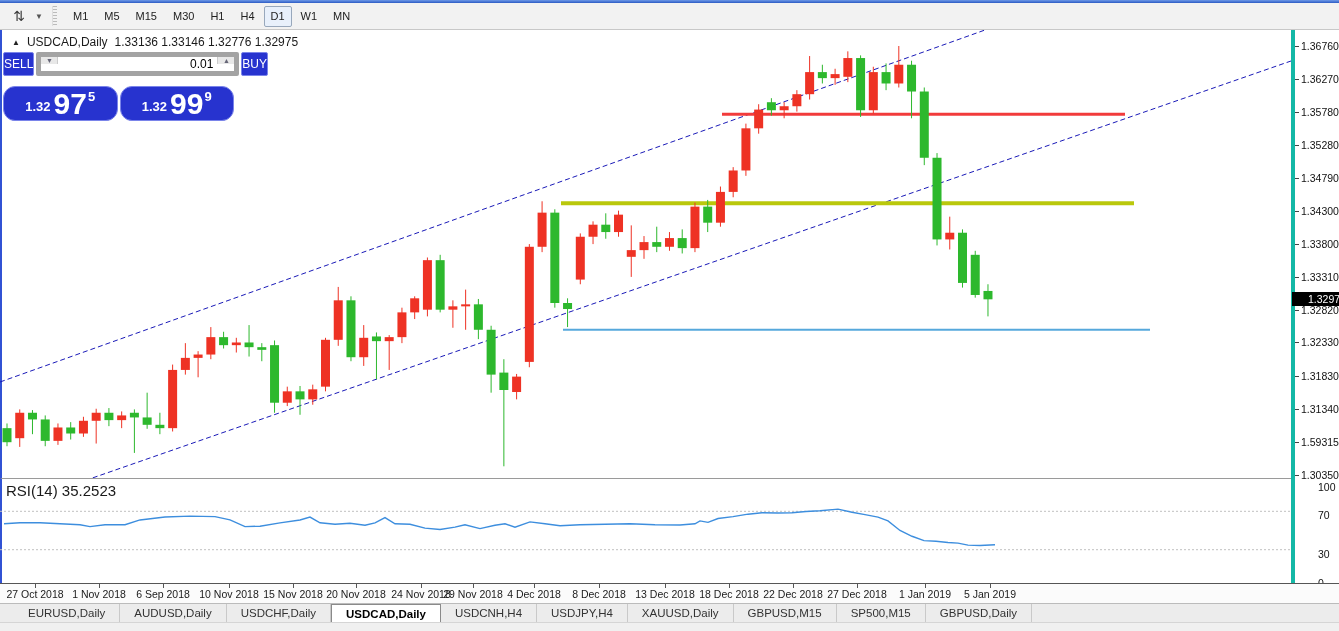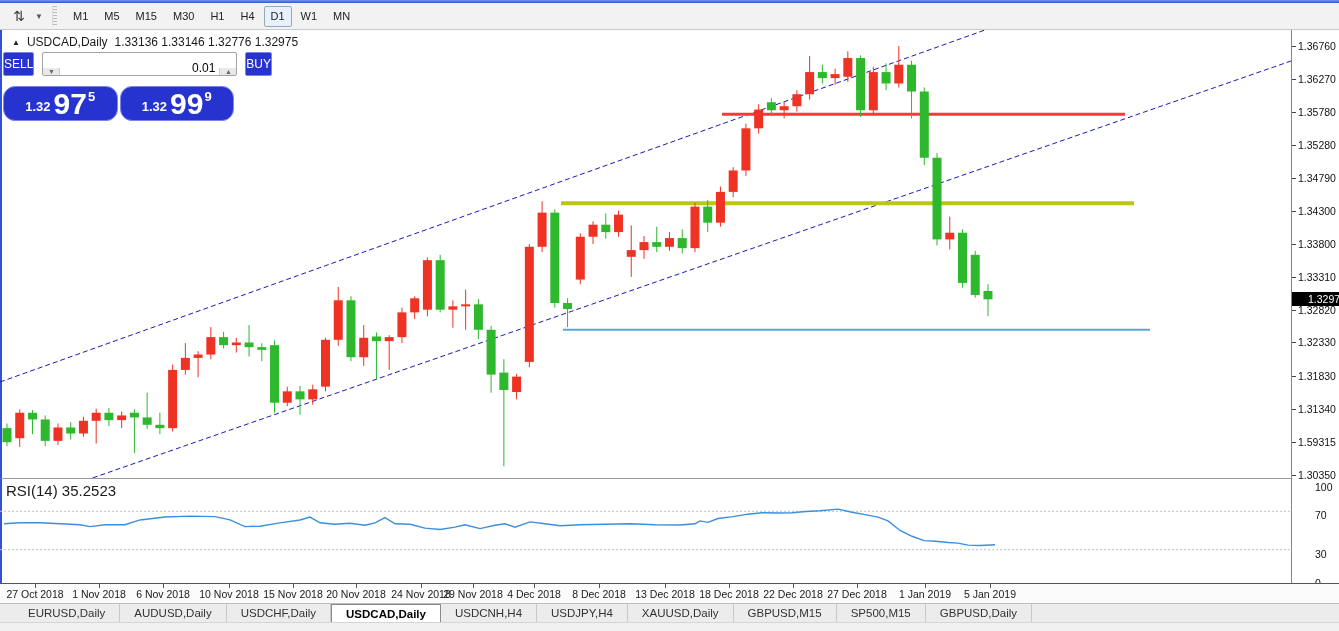--- a/index.html
+++ b/index.html
@@ -26,46 +26,46 @@
     font-size:11px; color:#222; display:flex; align-items:center;
     justify-content:center; border:1px solid transparent; border-radius:2px; }
   .tf-btn.active { background:#e8f0fb; border:1px solid #98a8bc; }
 
   
   #chart-panel { position:absolute; left:0; top:30px; width:1291px; height:448px;
     background:#fff; border-left:2px solid #3152d4; }
   #rsi-panel { position:absolute; left:0; top:478px; width:1291px; height:105px;
     background:#fff; border-top:1px solid #9a9a9a; border-left:2px solid #3152d4; }
   #axis-col { position:absolute; left:1291px; top:30px; width:40px; height:553px;
-    background:#fff; border-left:1px solid #14b8a6; }
+    background:#fff; border-left:4px solid #14b8a6; }
   .price-label { position:absolute; left:6px; transform:translateY(-50%);
     font-size:10.5px; color:#111; white-space:nowrap; }
   .price-label::before { content:""; position:absolute; left:-6px; top:50%;
     width:4px; height:1px; background:#444; }
   #price-badge { position:absolute; left:1292px; width:47px; height:14px;
     background:#000; color:#fff; font-size:10.5px; line-height:14px;
     padding-left:16px; z-index:6; }
   .rsi-level { position:absolute; left:23px; transform:translateY(-50%);
     font-size:10.5px; color:#111; }
 
   #chart-title { position:absolute; left:12px; top:35px; z-index:5;
     font-size:12px; color:#1a1a1a; display:flex; align-items:center; gap:7px; }
   #chart-title .tri { font-size:8px; color:#222; }
   #rsi-label { position:absolute; left:6px; top:482px; z-index:5;
     font-size:15px; color:#1a1a1a; }
 
   
   #trade-widget { position:absolute; left:3px; top:52px; width:231px; height:61px;
     z-index:7; font-family:"Liberation Sans", sans-serif; }
-  #tw-top { display:flex; height:32px; gap:8px; }
+  #tw-top { display:flex; height:32px; gap:2px; }
   .tw-btn { width:57px; height:24px; background:#2733cf; color:#fff;
     border:1px solid #7a84ea; border-radius:2px; font-size:12px;
     display:flex; align-items:center; justify-content:center; }
-  #vol-box { flex:1; height:24px; background:#fff; border:1px solid #a3a3a3;
-    border-radius:2px; display:flex; align-items:flex-end; }
+  #vol-box { flex:1; height:24px; background:#fff; border:5px solid #a3a3a3;
+    border-radius:2px; display:flex; align-items:flex-start; }
   #vol-box input { flex:1; border:0; outline:none; text-align:right;
     font-size:12px; padding-right:4px; color:#000; min-width:0;
     font-family:"Liberation Sans", sans-serif; }
   .spin { width:17px; display:flex; align-items:center; justify-content:center;
     background:#e8e8e8; color:#667; font-size:7px; }
   .spin.left { border-right:1px solid #ccc; }
   .spin.right { border-left:1px solid #ccc; }
   #tw-prices { display:flex; height:35px; margin-top:2px; gap:2px; }
   .px-half { flex:1; background:#2733cf; border:1px solid #7a84ea;
     border-radius:12px; color:#fff; display:flex; align-items:flex-end;
@@ -509,21 +509,21 @@
     </svg>
 
   <div id="price-badge" style="top: 292.317px;">1.32975</div>
 
   <div id="date-row">
       <div class="date-tick" style="left: 35px;"></div>
       <div class="date-label" style="left: 35px;">27 Oct 2018</div>
       <div class="date-tick" style="left: 99px;"></div>
       <div class="date-label" style="left: 99px;">1 Nov 2018</div>
       <div class="date-tick" style="left: 163px;"></div>
-      <div class="date-label" style="left: 163px;">6 Nov 2018</div>
+      <div class="date-label" style="left: 163px;">6 Sep 2018</div>
       <div class="date-tick" style="left: 229px;"></div>
       <div class="date-label" style="left: 229px; text-align: right;">10 Nov 2018</div>
       <div class="date-tick" style="left: 293px;"></div>
       <div class="date-label" style="left: 293px;">15 Nov 2018</div>
       <div class="date-tick" style="left: 356px;"></div>
       <div class="date-label" style="left: 356px;">20 Nov 2018</div>
       <div class="date-tick" style="left: 421px;"></div>
       <div class="date-label" style="left: 421px;">24 Nov 2018</div>
       <div class="date-tick" style="left: 473px;"></div>
       <div class="date-label" style="left: 473px;">29 Nov 2018</div>

